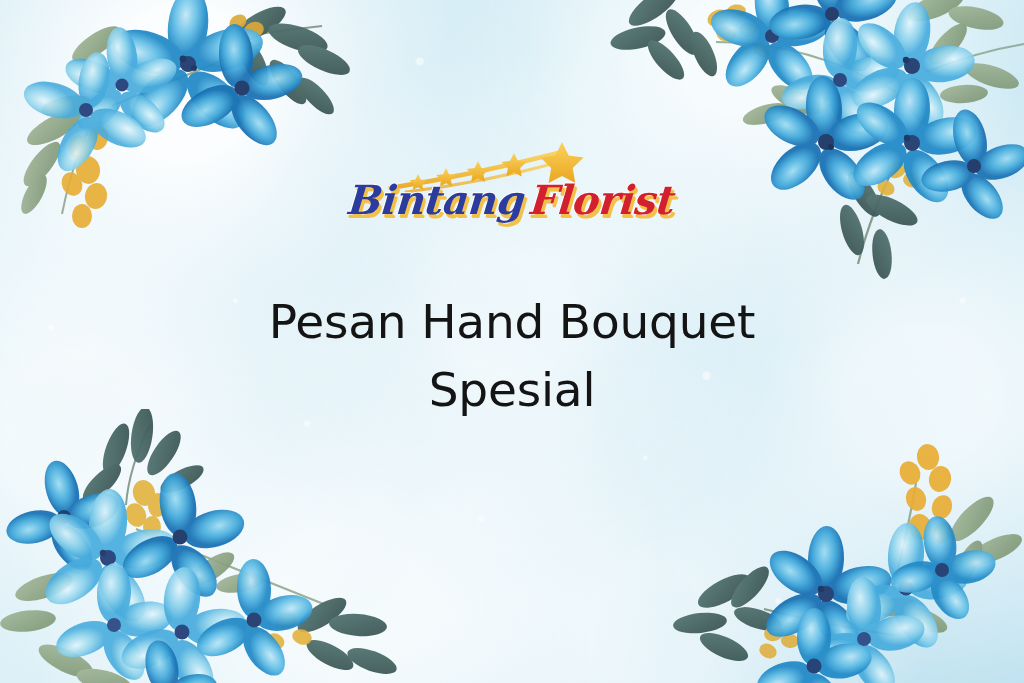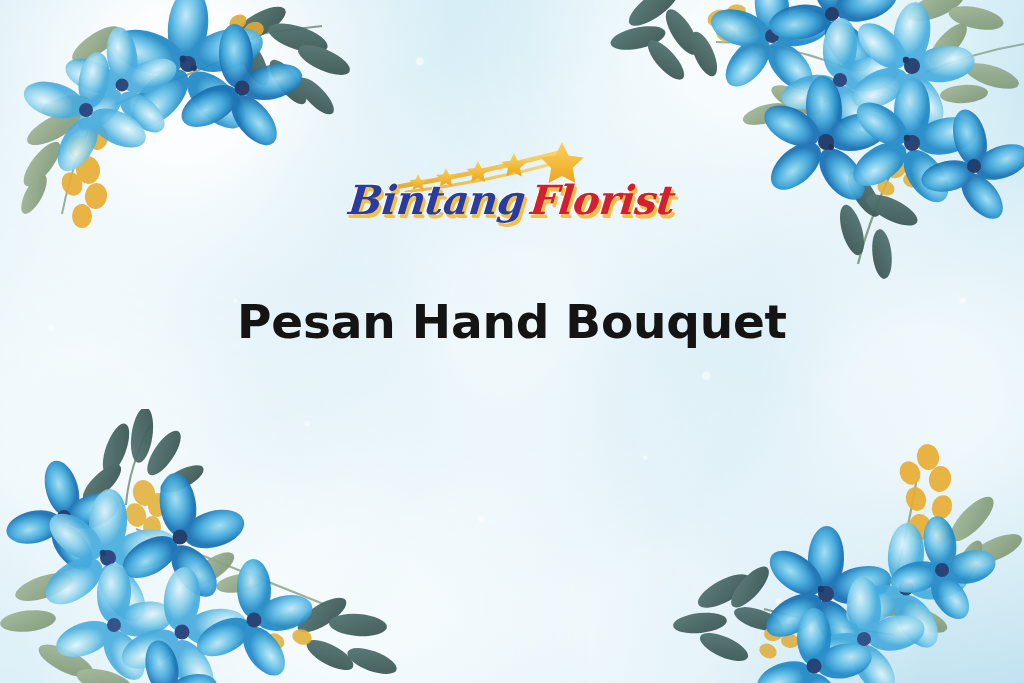--- a/index.html
+++ b/index.html
@@ -75,21 +75,21 @@
     color:#d32030;
     text-shadow:2px 3px 0 #f2c14a, 3px 4px 0 #f2c14a, -1px 0 0 #fff, 0 -1px 0 #fff;
     transform:skewX(-6deg);
   }
 
   
   #headline{
     position:absolute;left:50%;top:288px;transform:translateX(-50%);
     width:760px;text-align:center;
     font-family:"DejaVu Sans",sans-serif;
-    font-size:47px;line-height:68px;font-weight:700;
+    font-size:47px;line-height:68px;font-weight:400;
     color:#141414;
     letter-spacing:-.2px;
     white-space:nowrap;
   }
   #headline .hl-line{display:block;}
 </style>
 </head>
 <body>
 
 <div class="canvas">
@@ -544,15 +544,16 @@
       <path d="M178 2 l6.6 13.6 15 2 -10.9 10.5 2.6 14.9 -13.3-7 -13.4 7 2.6-14.9 -10.8-10.5 15-2z" fill="url(#goldG)"></path>
     </svg>
     <div class="logo-wordmark">
       <span class="logo-bintang">Bintang</span>
       <span class="logo-florist">Florist</span>
     </div>
   </div>
 
   <div id="headline">
     <span class="hl-line">Pesan Hand Bouquet</span>
+    <span class="hl-line">Spesial</span>
   </div>
 
 </div>
 
 </body></html>

